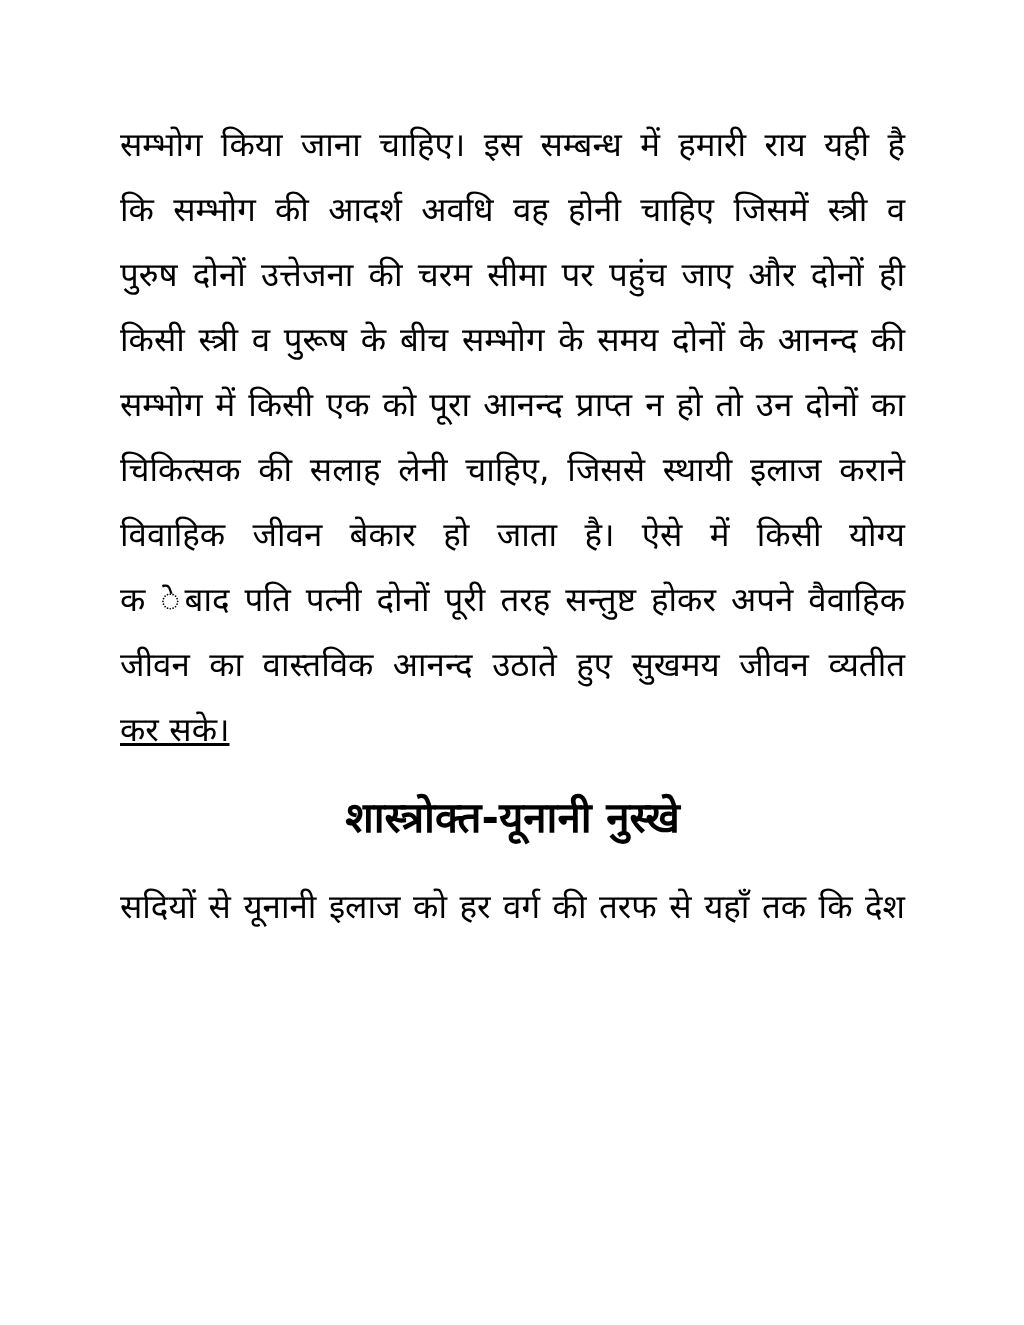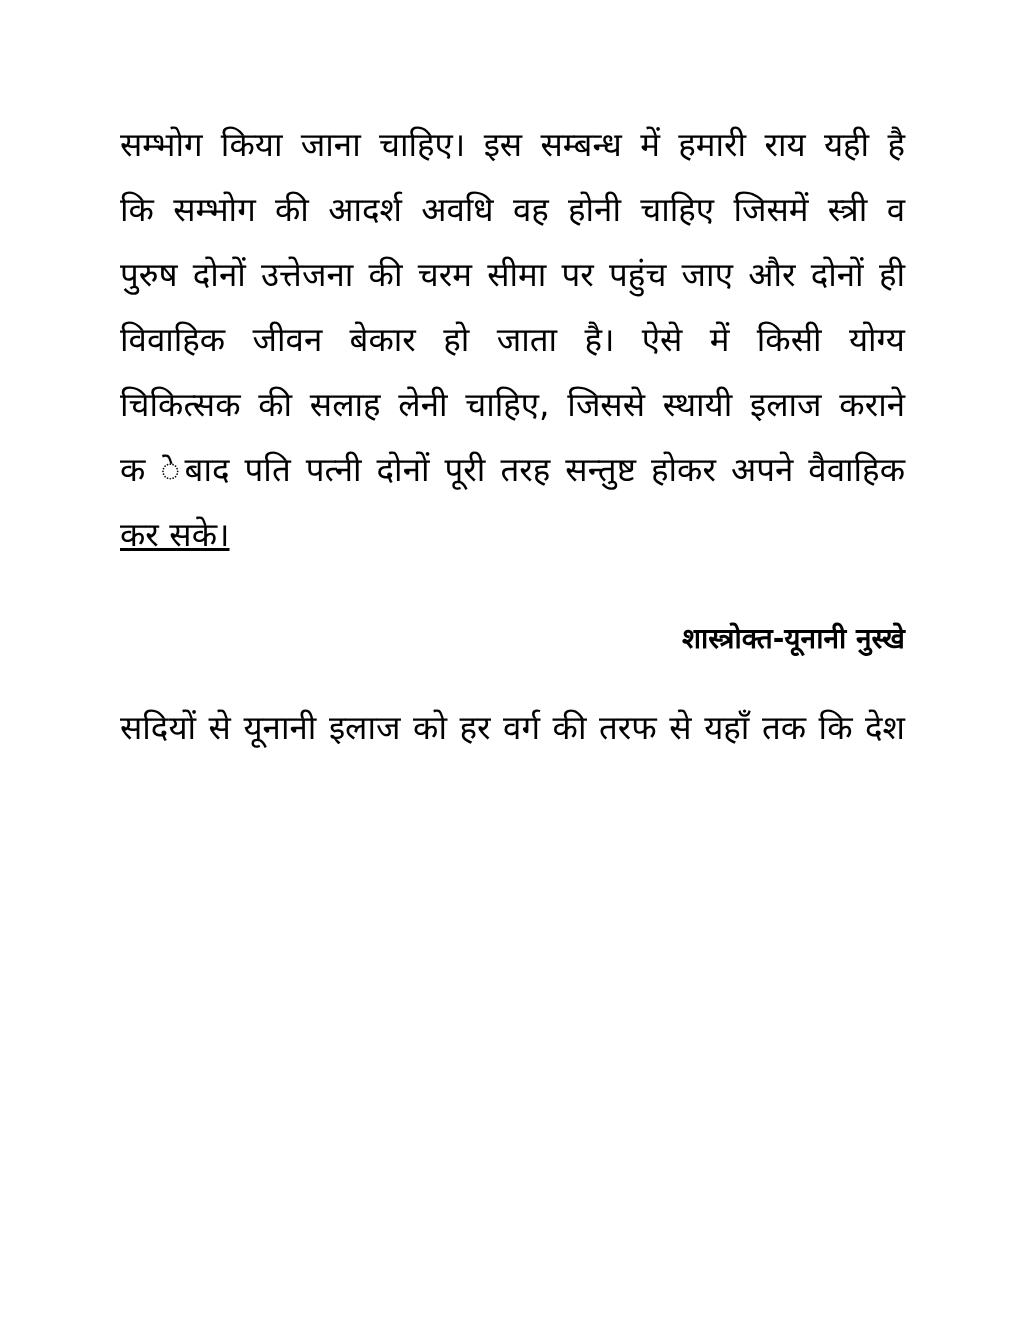--- a/index.html
+++ b/index.html
@@ -27,39 +27,42 @@
       -moz-text-align-last: justify;
       white-space: normal;
       overflow: visible;
     }
     .para .line.last {
       text-align-last: left;
       text-decoration: underline;
       -moz-text-align-last: left;
     }
     .section-heading {
-      margin: 44px 0 28px 0;
-      font-size: 28px;
+      margin: 28px 0 28px 0;
+      font-size: 42px;
       line-height: 56px;
       font-weight: 700;
-      text-align: right;
+      text-align: center;
     }
   </style>
 </head>
 <body>
 
 <div class="page">
 
   <section class="para">
     <div class="line">सम्भोग किया जाना चाहिए। इस सम्बन्ध में हमारी राय यही है</div>
     <div class="line">कि सम्भोग की आदर्श अवधि वह होनी चाहिए जिसमें स्त्री व</div>
     <div class="line">पुरुष दोनों उत्तेजना की चरम सीमा पर पहुंच जाए और दोनों ही</div>
+    <div class="line">किसी स्त्री व पुरूष के बीच सम्भोग के समय दोनों के आनन्द की</div>
+    <div class="line">सम्भोग में किसी एक को पूरा आनन्द प्राप्त न हो तो उन दोनों का</div>
+    <div class="line">चिकित्सक की सलाह लेनी चाहिए, जिससे स्थायी इलाज कराने</div>
     <div class="line">विवाहिक जीवन बेकार हो जाता है। ऐसे में किसी योग्य</div>
-    <div class="line">चिकित्सक की सलाह लेनी चाहिए, जिससे स्थायी इलाज कराने</div>
     <div class="line">क ◌ेबाद पति पत्नी दोनों पूरी तरह सन्तुष्ट होकर अपने वैवाहिक</div>
+    <div class="line">जीवन का वास्तविक आनन्द उठाते हुए सुखमय जीवन व्यतीत</div>
     <div class="line last">कर सके।</div>
   </section>
 
   <h2 class="section-heading">शास्त्रोक्त-यूनानी नुस्खे</h2>
 
   <section class="para">
     <div class="line">सदियों से यूनानी इलाज को हर वर्ग की तरफ से यहाँ तक कि देश</div>
   </section>
 
 </div>

